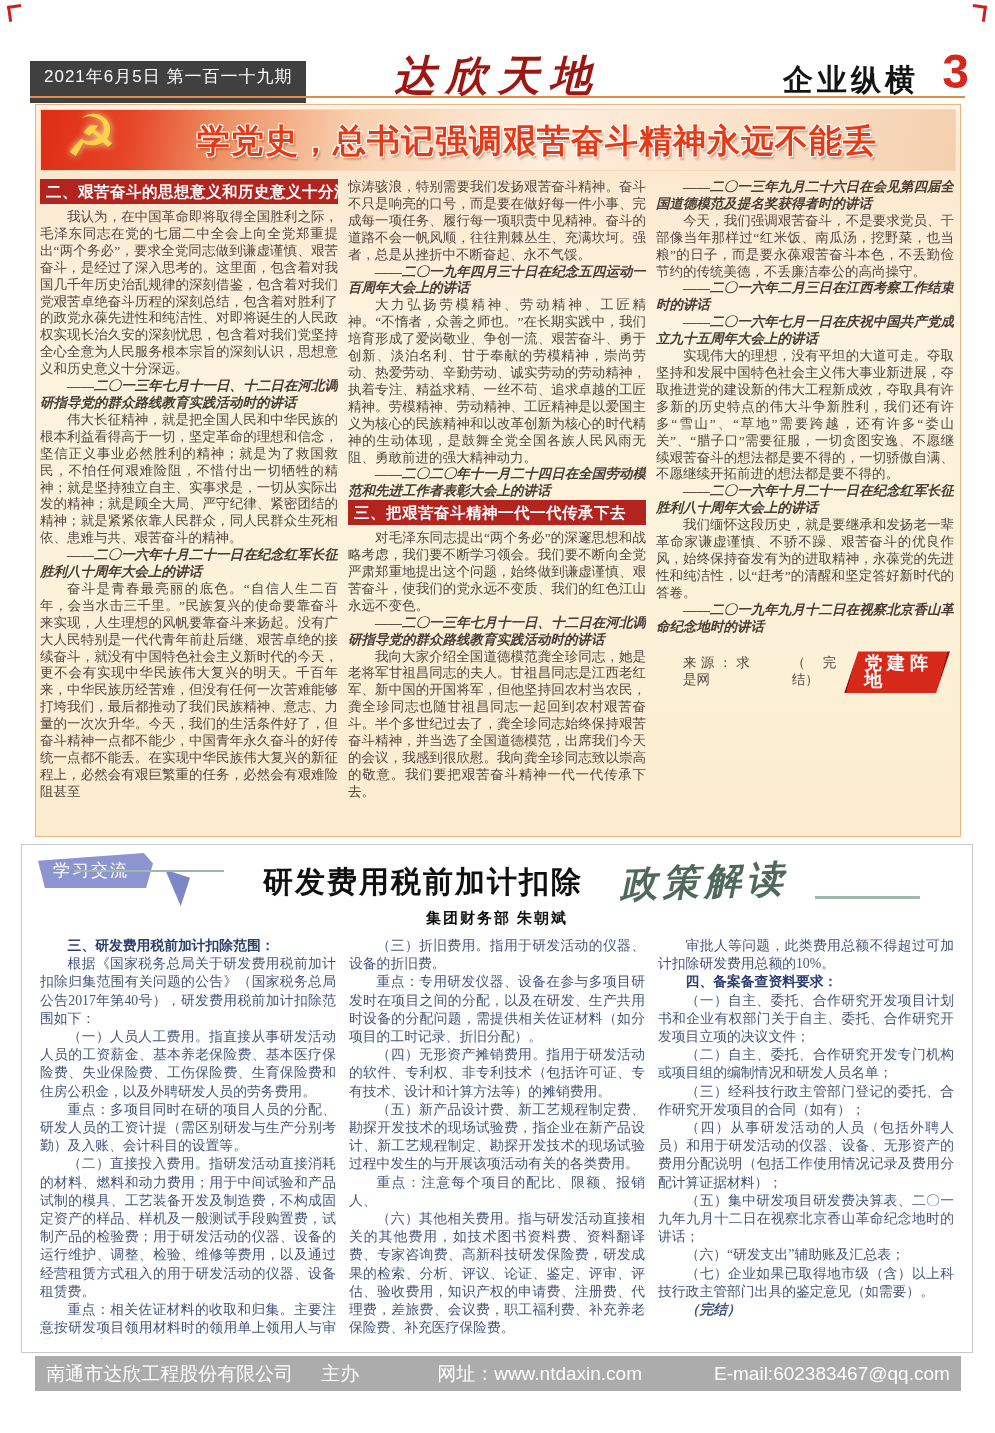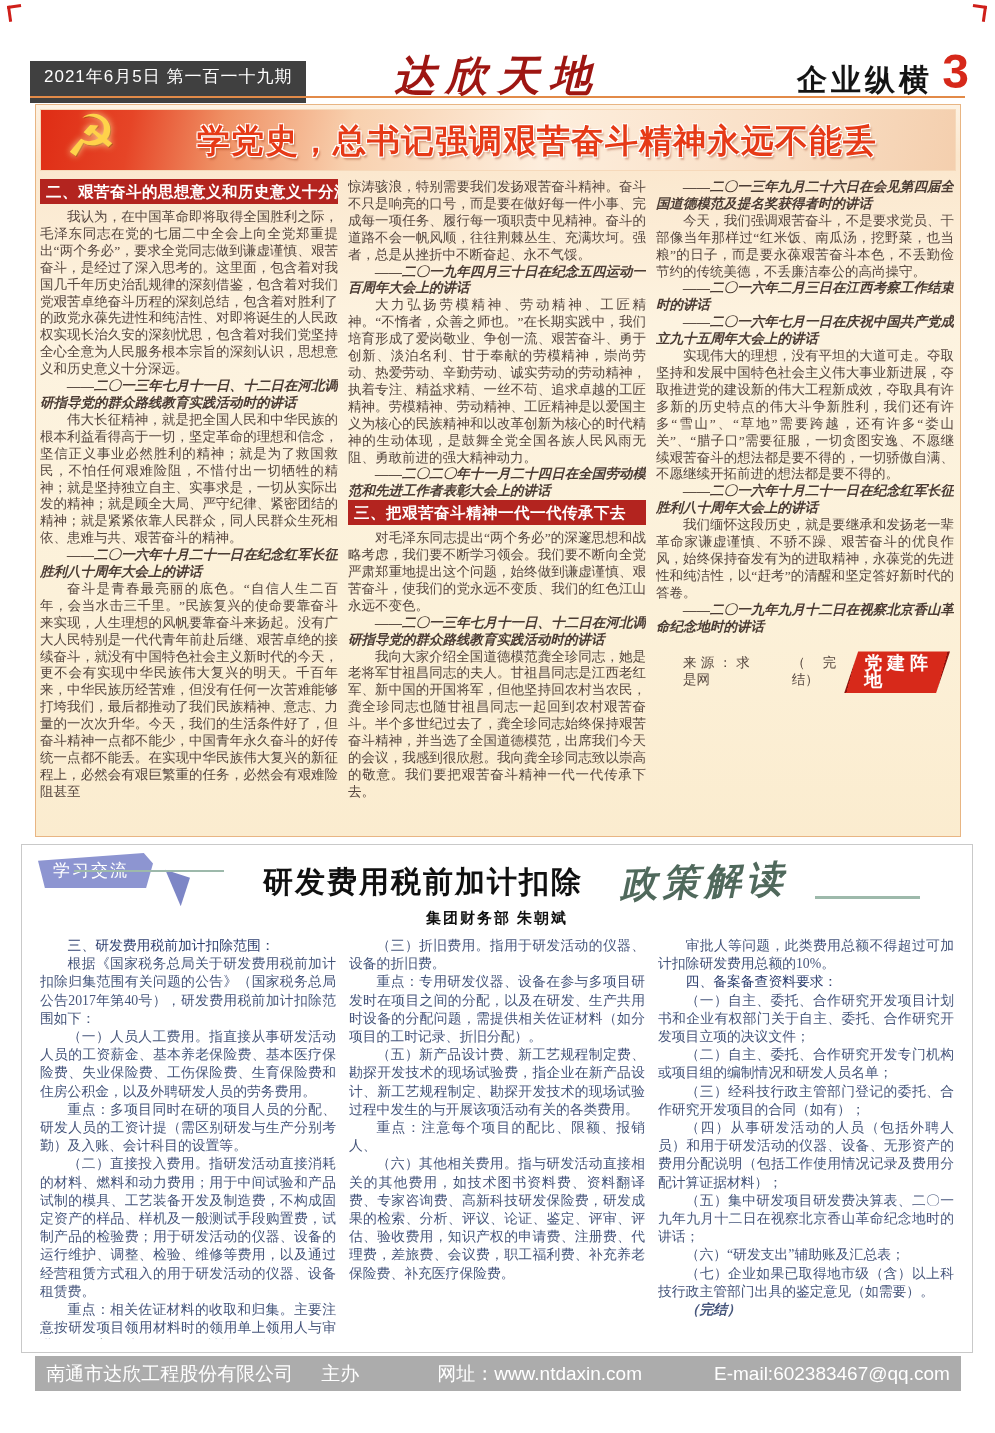--- a/index.html
+++ b/index.html
@@ -11,21 +11,21 @@
   .crop-tl { left:8px; top:5px; border-left:3px solid #cf1f1a; border-top:3px solid #cf1f1a; transform:rotate(-8deg); }
   .crop-tr { right:9px; top:5px; border-right:3px solid #cf1f1a; border-top:3px solid #cf1f1a; transform:rotate(8deg); }
 
   
   .date-bar { position:absolute; left:30px; top:61px; height:42px; line-height:31px;
               padding:0 14px; background:#404040; color:#fff;
               font-family:"Liberation Sans", sans-serif; font-size:17px; letter-spacing:1px; }
   .masthead { position:absolute; left:0; right:0; top:48px; text-align:center;
               font-family:"DejaVu Serif", serif; font-style:italic; font-weight:bold;
               font-size:42px; color:#9e1612; letter-spacing:10px; }
-  .section-label { position:absolute; right:62px; top:60px; font-family:"DejaVu Serif", serif;
+  .section-label { position:absolute; right:76px; top:60px; font-family:"DejaVu Serif", serif;
                    font-weight:bold; font-size:30px; color:#141414; letter-spacing:4px; }
   .page-no { position:absolute; right:26px; top:44px; font-family:"Liberation Sans", sans-serif;
              font-weight:bold; font-size:48px; color:#d6281a; }
   .header-rule { position:absolute; left:30px; width:935px; top:96px; border-top:2px solid #e28a48; }
 
   
   .main-box { position:absolute; left:35px; top:104px; width:926px; height:733px; box-sizing:border-box;
               border:1px solid #e8b583; padding:4px;
               background:linear-gradient(180deg,#fdf2e3 0%,#fbe7cd 7%,#fdf3e0 30%,#fcf1d9 68%,#fbeccf 100%); }
   .banner { position:relative; height:62px; border:1px solid #f6d9ba; box-sizing:border-box;
@@ -66,21 +66,21 @@
   .study-title { font-family:"Liberation Sans", sans-serif; font-weight:bold; font-size:30px;
                  color:#101010; letter-spacing:2px; }
   .study-script { font-family:"DejaVu Serif", serif; font-weight:bold; font-style:italic;
                   font-size:37px; color:#50695c; letter-spacing:5px; margin-left:16px; transform:rotate(-2deg); }
   .tline-right { width:105px; height:3px; background:#9db9ab; align-self:flex-end; margin:0 0 8px 6px; }
   .byline { position:absolute; left:0; right:0; top:64px; text-align:center;
             font-family:"Liberation Sans", sans-serif; font-weight:bold; font-size:15px; color:#101010; letter-spacing:2px; }
   .study-cols { position:absolute; left:18px; top:92px; display:flex; gap:13px; }
   .scol { width:296px; height:402px; overflow:hidden; font-size:13.8px; line-height:18.2px;
           color:#45557b; text-align:justify; }
-  .sh { margin:0; font-weight:normal; color:#2c3e6e; text-indent:2em; font-family:"Liberation Sans", sans-serif; }
+  .sh { margin:0; font-weight:bold; color:#2c3e6e; text-indent:2em; font-family:"Liberation Sans", sans-serif; }
   .sp { margin:0; text-indent:2em; }
   .send { margin:0; text-indent:2em; font-weight:bold; font-style:italic; }
 
   
   .footer { position:absolute; left:35px; top:1356px; width:926px; height:35px; background:#acacac;
             color:#fff; font-family:"Liberation Sans", sans-serif; font-size:19px;
             display:flex; align-items:center; justify-content:center; }
   .footer span { white-space:nowrap; }
   .f-role { margin-left:28px; }
   .f-web { margin-left:78px; }
@@ -164,20 +164,21 @@
         <p class="sp">根据《国家税务总局关于研发费用税前加计扣除归集范围有关问题的公告》（国家税务总局公告2017年第40号），研发费用税前加计扣除范围如下：</p>
         <p class="sp">（一）人员人工费用。指直接从事研发活动人员的工资薪金、基本养老保险费、基本医疗保险费、失业保险费、工伤保险费、生育保险费和住房公积金，以及外聘研发人员的劳务费用。</p>
         <p class="sp">重点：多项目同时在研的项目人员的分配、研发人员的工资计提（需区别研发与生产分别考勤）及入账、会计科目的设置等。</p>
         <p class="sp">（二）直接投入费用。指研发活动直接消耗的材料、燃料和动力费用；用于中间试验和产品试制的模具、工艺装备开发及制造费，不构成固定资产的样品、样机及一般测试手段购置费，试制产品的检验费；用于研发活动的仪器、设备的运行维护、调整、检验、维修等费用，以及通过经营租赁方式租入的用于研发活动的仪器、设备租赁费。</p>
         <p class="sp">重点：相关佐证材料的收取和归集。主要注意按研发项目领用材料时的领用单上领用人与审批人的签字，以及研发领用材料的汇总表等。</p>
       </div>
 
       <div class="scol">
         <p class="sp">（三）折旧费用。指用于研发活动的仪器、设备的折旧费。</p>
         <p class="sp">重点：专用研发仪器、设备在参与多项目研发时在项目之间的分配，以及在研发、生产共用时设备的分配问题，需提供相关佐证材料（如分项目的工时记录、折旧分配）。</p>
+        <p class="sp">（四）无形资产摊销费用。指用于研发活动的软件、专利权、非专利技术（包括许可证、专有技术、设计和计算方法等）的摊销费用。</p>
         <p class="sp">（五）新产品设计费、新工艺规程制定费、勘探开发技术的现场试验费，指企业在新产品设计、新工艺规程制定、勘探开发技术的现场试验过程中发生的与开展该项活动有关的各类费用。</p>
         <p class="sp">重点：注意每个项目的配比、限额、报销人、</p>
         <p class="sp">（六）其他相关费用。指与研发活动直接相关的其他费用，如技术图书资料费、资料翻译费、专家咨询费、高新科技研发保险费，研发成果的检索、分析、评议、论证、鉴定、评审、评估、验收费用，知识产权的申请费、注册费、代理费，差旅费、会议费，职工福利费、补充养老保险费、补充医疗保险费。</p>
       </div>
 
       <div class="scol">
         <p class="sp cont">审批人等问题，此类费用总额不得超过可加计扣除研发费用总额的10%。</p>
         <p class="sh">四、备案备查资料要求：</p>
         <p class="sp">（一）自主、委托、合作研究开发项目计划书和企业有权部门关于自主、委托、合作研究开发项目立项的决议文件；</p>
         <p class="sp">（二）自主、委托、合作研究开发专门机构或项目组的编制情况和研发人员名单；</p>

